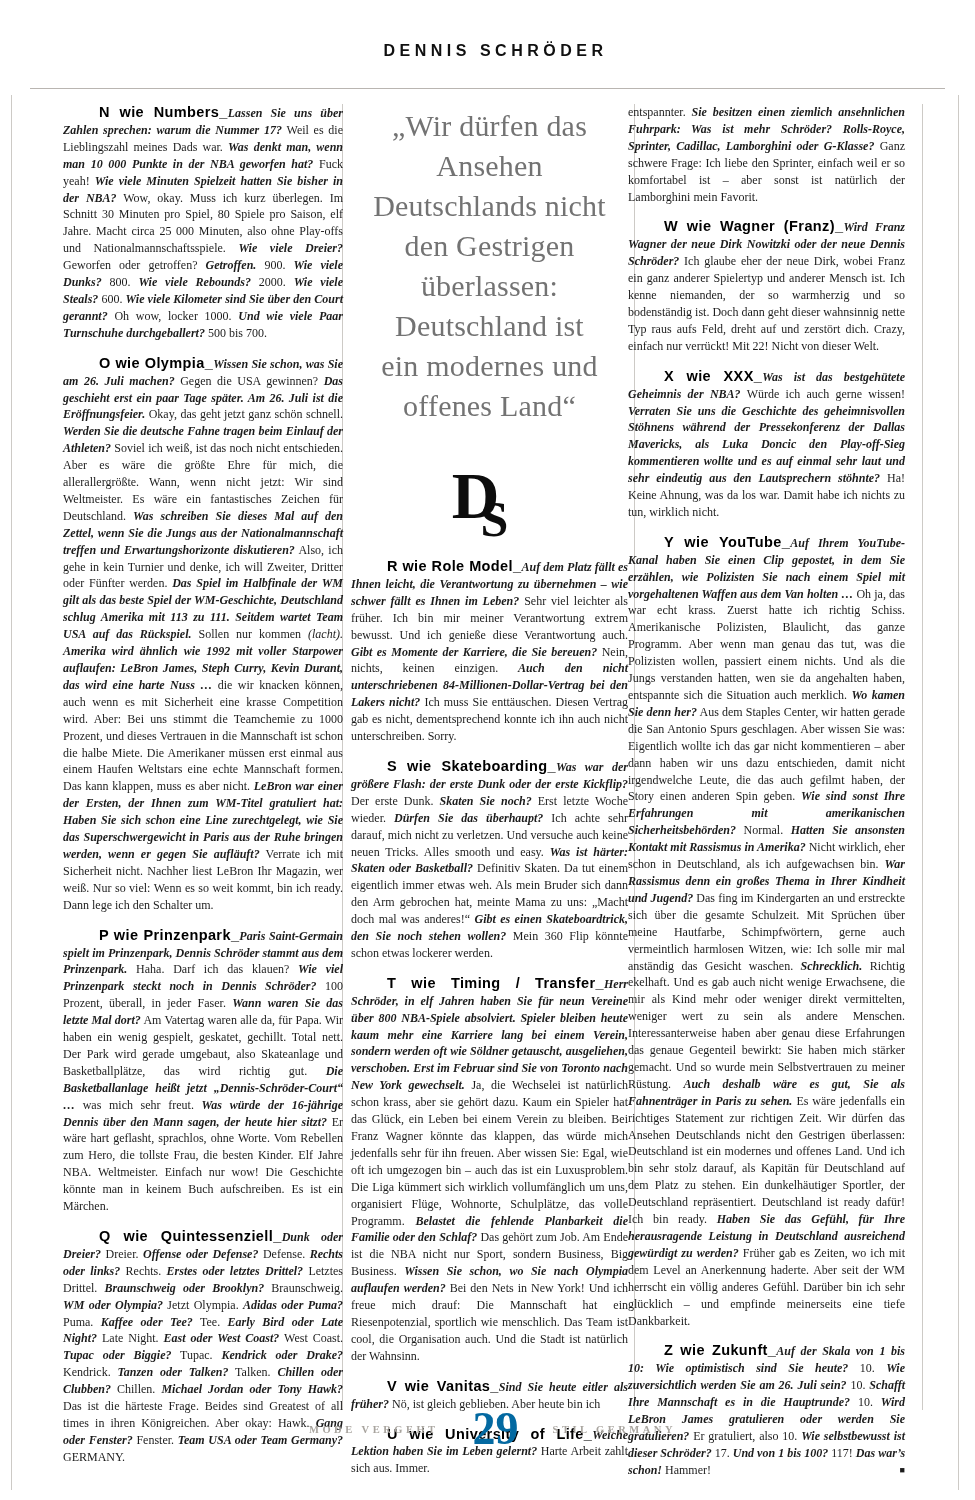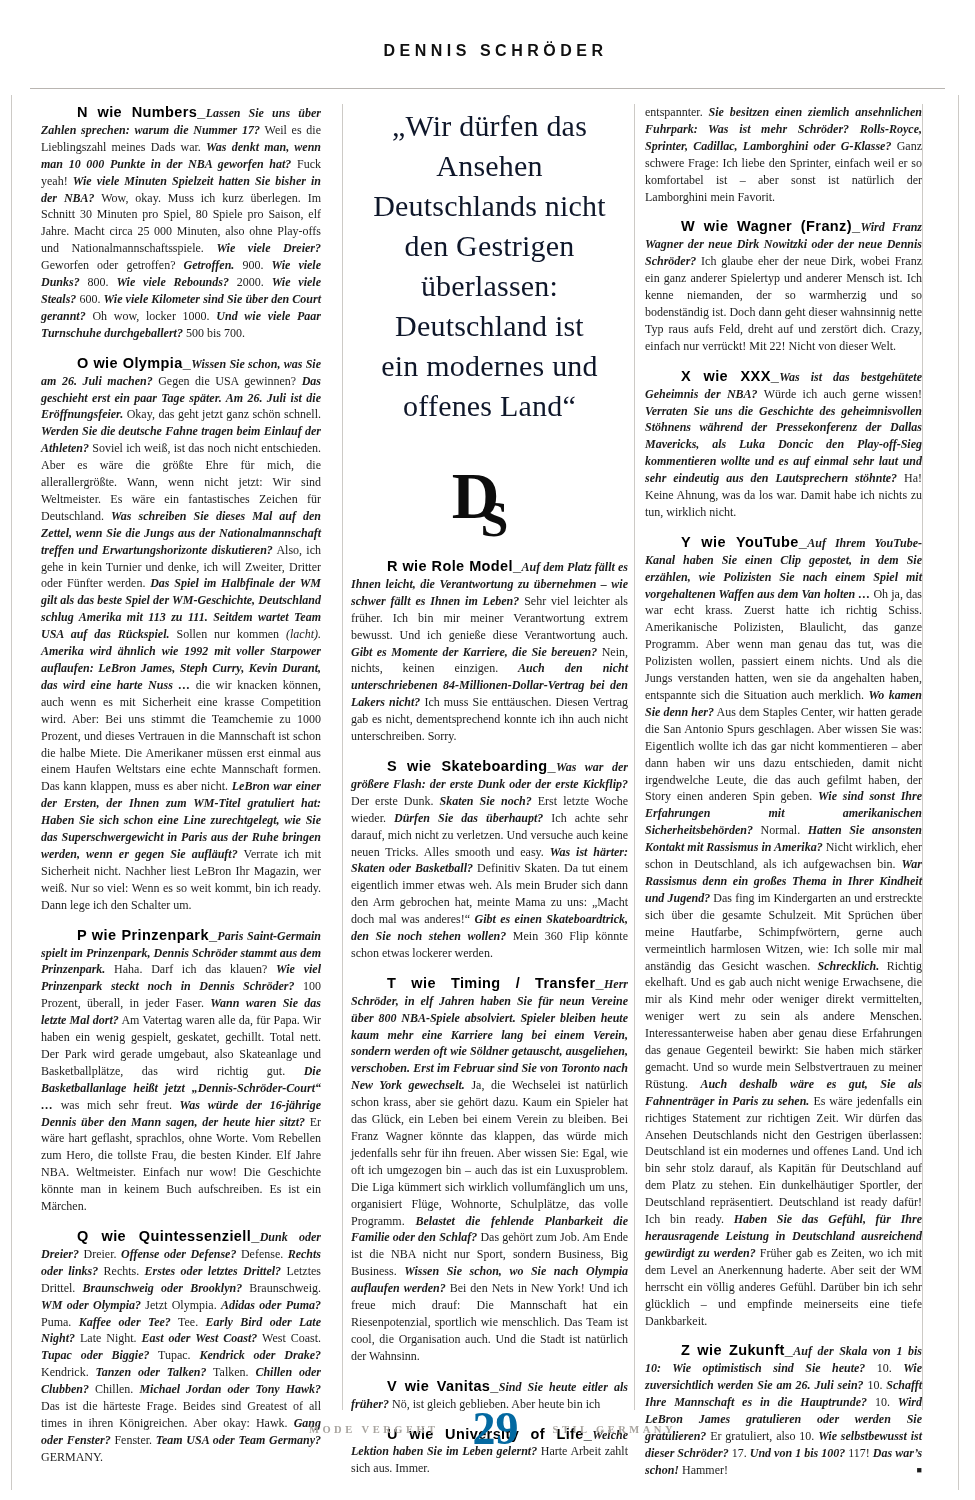--- a/index.html
+++ b/index.html
@@ -24,42 +24,42 @@
   .vl-gutter-1   { left: 342px; top: 104px; height: 1306px; }
   .vl-gutter-2   { left: 634px; top: 104px; height: 1306px; }
   .vl-col3       { left: 922px; top: 104px; height: 1306px; }
   .vl-edge-right { left: 958px; top: 95px;  height: 1395px; }
 
   .col {
     position: absolute; top: 104px;
     font-size: 12px; line-height: 16.9px;
     text-align: justify;
   }
-  #col-0 { left: 41px;  width: 280px; }
+  #col-0 { left: 63px;  width: 280px; }
   #col-1 { left: 351px; width: 277px; }
-  #col-2 { left: 645px; width: 277px; }
+  #col-2 { left: 628px; width: 277px; }
 
   p.section { margin: 13px 0 0 0; text-indent: 36px; }
   p.section.first { margin-top: 0; }
   p.continuation { text-indent: 0; margin-top: 0; }
 
   .sec-heading {
     font-family: "Liberation Sans", sans-serif;
     font-weight: bold; font-style: normal;
     font-size: 14.5px; letter-spacing: 0.4px; color: #000;
   }
   .seg-q { font-weight: bold; font-style: italic; }
   .seg-a { font-weight: normal; font-style: normal; }
   .seg-i { font-style: italic; }
 
   .pull-quote {
     margin: 2px 0 0 0; text-indent: 0;
     font-size: 30px; line-height: 40px;
     text-align: center; white-space: pre-line;
-    color: #0f172a; letter-spacing: 0.2px;
+    color: #737373; letter-spacing: 0.2px;
   }
   .monogram {
     height: 96px; margin: 22px 0 14px 0;
     text-align: center;
     font-weight: bold; color: #0d0d0d;
   }
   .mono-d { font-size: 66px; line-height: 96px; }
   .mono-s { font-size: 50px; display: inline-block; position: relative; left: -19px; top: 18px; }
 
   .end-mark { float: right; font-size: 9px; line-height: 16.9px; font-weight: normal; font-style: normal; }

